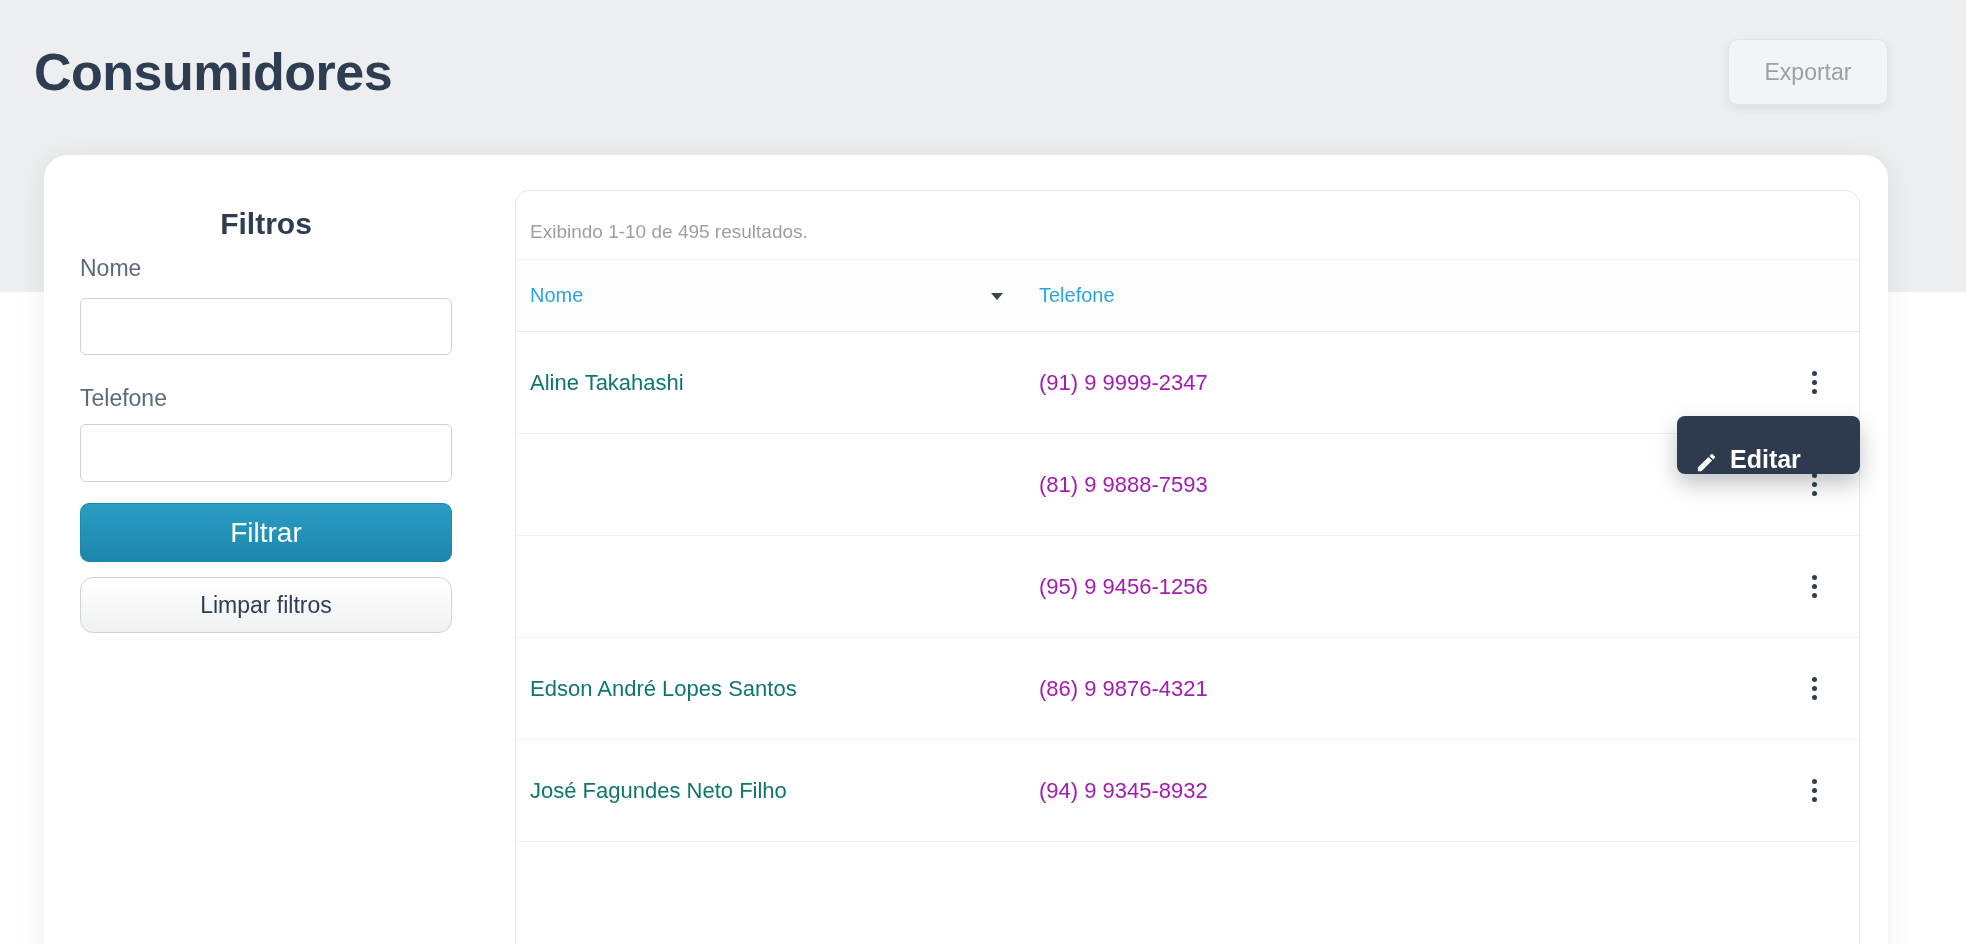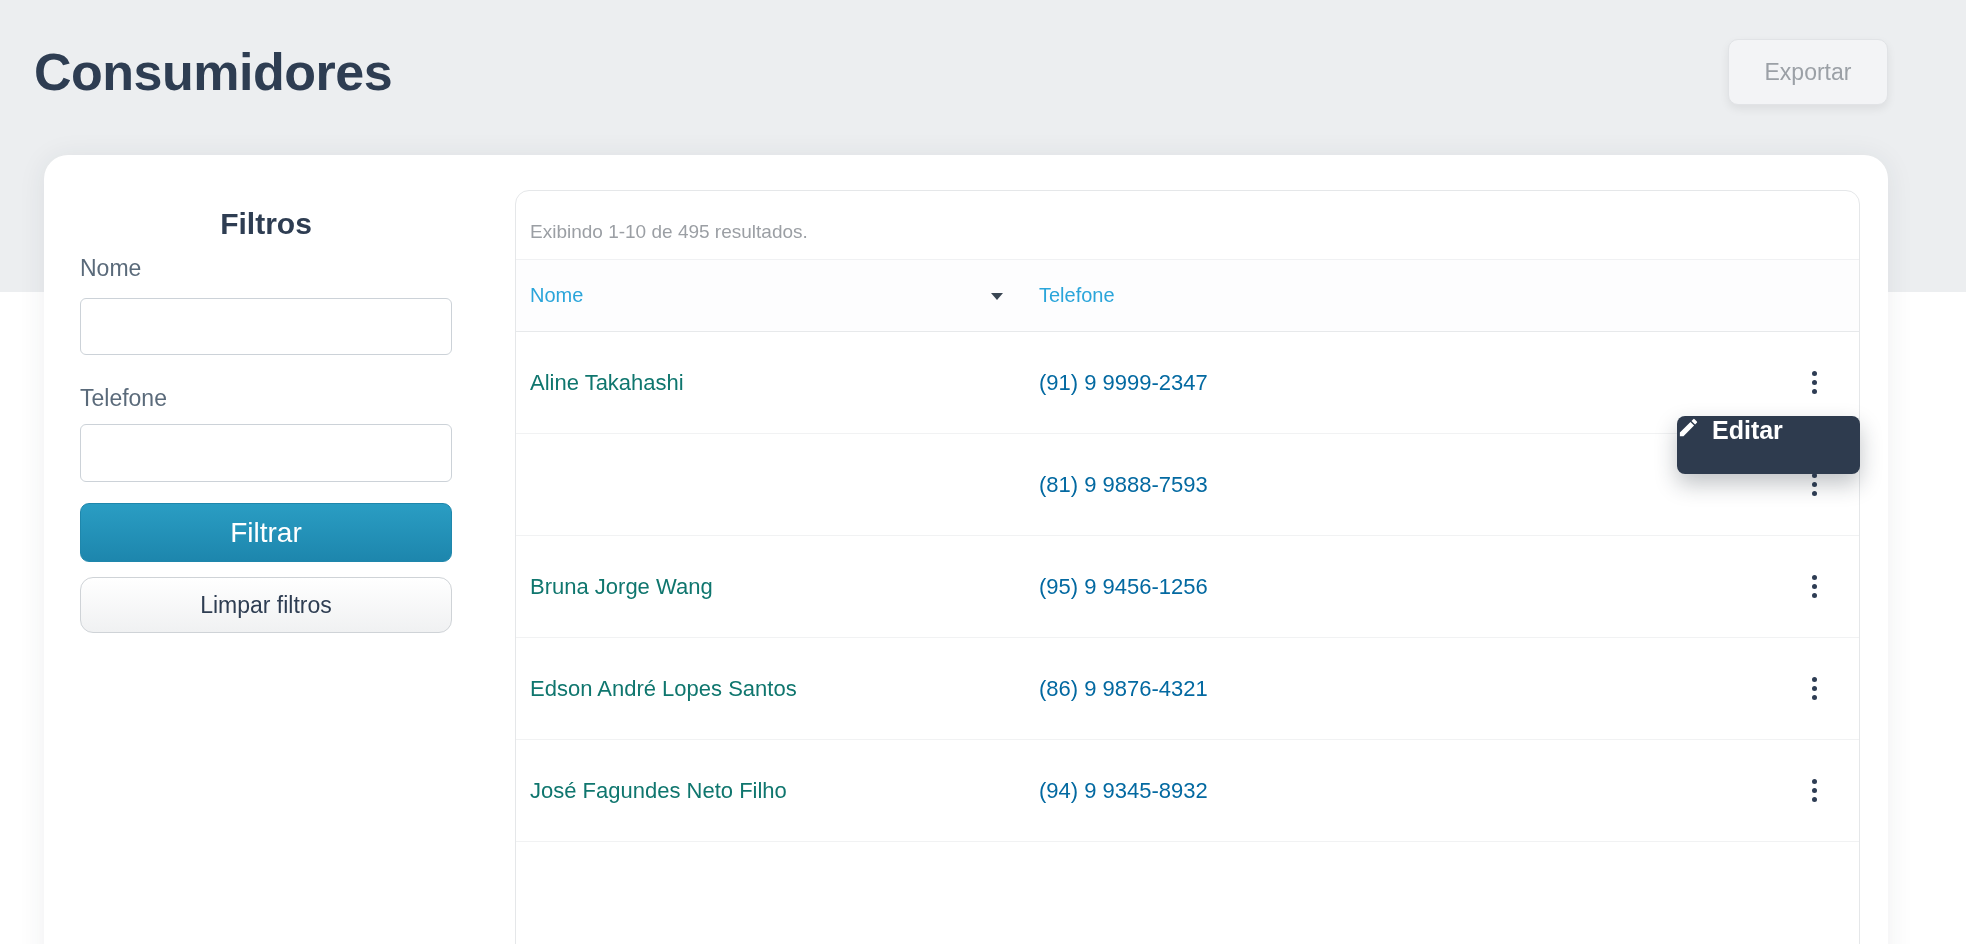--- a/index.html
+++ b/index.html
@@ -170,21 +170,21 @@
     display: flex; align-items: center;
     font-size: 22px;
     color: #0f766e;
     text-align: right;
   }
   .cell-phone {
     position: absolute;
     left: 523px; top: 0; height: 100%;
     display: flex; align-items: center;
     font-size: 22px;
-    color: #0369a1;
+    color: #a21caf;
   }
   .kebab-btn {
     position: absolute;
     left: 1280px; top: 50%;
     width: 36px; height: 40px;
     transform: translateY(-50%);
     background: transparent;
     border: none;
     display: flex; flex-direction: column;
     align-items: center; justify-content: center;
@@ -202,22 +202,23 @@
     position: absolute;
     left: 1677px; top: 416px;
     width: 183px; height: 58px;
     background: #2e3b4e;
     border-radius: 8px;
     box-shadow: 0 10px 22px rgba(30,40,50,0.28);
     z-index: 10;
   }
   .menu-item-edit {
     display: flex;
-    align-items: flex-start;
+    align-items: flex-end;
     height: 100%;
+    padding-left: 18px;
     gap: 12px;
     color: #ffffff;
     font-size: 25px;
     font-weight: 700;
     cursor: pointer;
   }
   .pencil-icon { width: 23px; height: 23px; flex: 0 0 auto; }
 </style>
 </head>
 <body>
@@ -269,21 +270,20 @@
         <div class="grid-row">
           <span class="cell-phone">(81) 9 9888-7593</span>
           <button class="kebab-btn">
               <span class="dot"></span>
               <span class="dot"></span>
               <span class="dot"></span>
             </button>
         </div>
 
         <div class="grid-row">
-          <span class="cell-name">Bruna Jorge Wang</span>
           <span class="cell-phone">(95) 9 9456-1256</span>
           <button class="kebab-btn">
               <span class="dot"></span>
               <span class="dot"></span>
               <span class="dot"></span>
             </button>
         </div>
 
         <div class="grid-row">
           <span class="cell-name">Edson André Lopes Santos</span>

